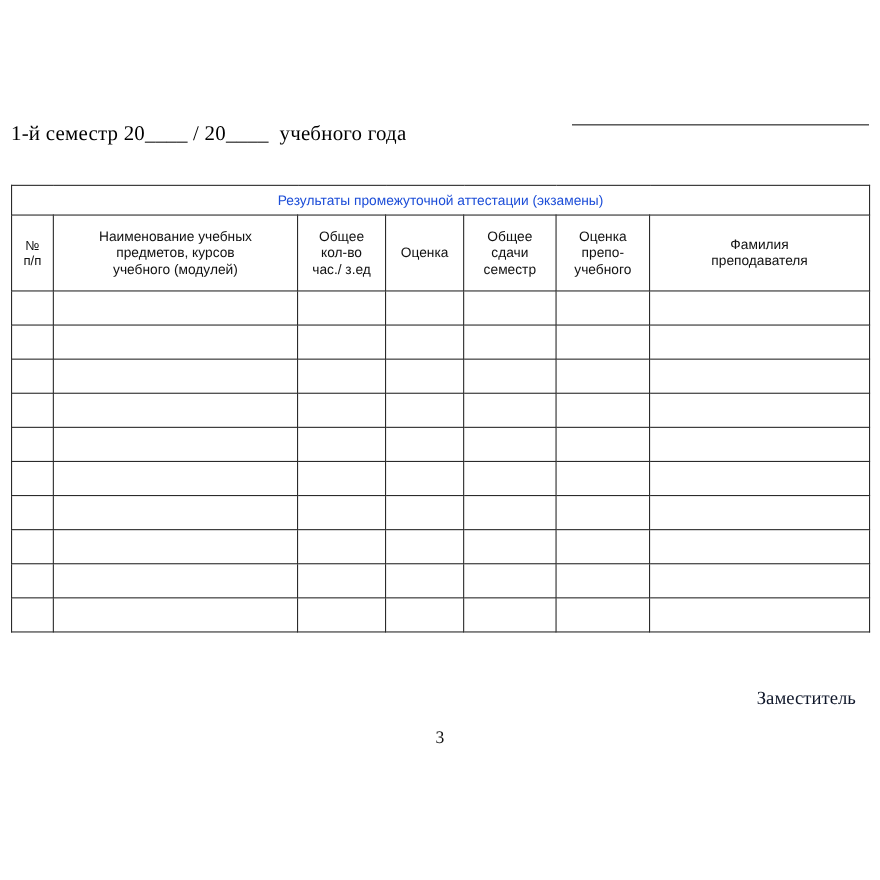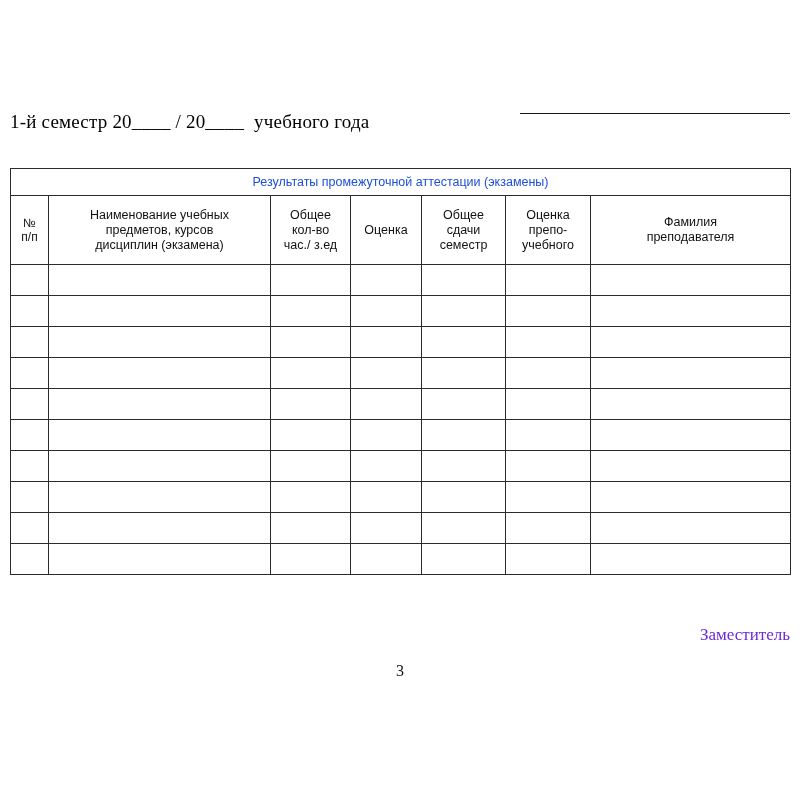--- a/index.html
+++ b/index.html
@@ -82,25 +82,25 @@
   .c1 { width: 38px; }
   .c2 { width: 222px; }
   .c3 { width: 80px; }
   .c4 { width: 71px; }
   .c5 { width: 84px; }
   .c6 { width: 85px; }
   .c7 { width: 200px; }
 
   .footer-note {
     position: absolute;
-    right: 10px;
+    right: 22px;
     top: 625px;
     font-family: "Liberation Serif", serif;
     font-size: 17px;
-    color: #6d28d9;
+    color: #0f172a;
   }
   .page-number {
     position: absolute;
     left: 0;
     top: 662px;
     width: 800px;
     text-align: center;
     font-family: "Liberation Serif", serif;
     font-size: 16px;
     color: #111;
@@ -131,21 +131,21 @@
         <td class="title-cell" colspan="7">Результаты промежуточной аттестации (экзамены)</td>
       </tr>
       <tr>
         <td class="head-cell small">
           <span>№</span><br>
           <span>п/п</span>
         </td>
         <td class="head-cell">
           <span>Наименование учебных</span><br>
           <span>предметов, курсов</span><br>
-          <span>дисциплин (экзамена)</span>
+          <span>учебного (модулей)</span>
         </td>
         <td class="head-cell">
           <span>Общее</span><br>
           <span>кол-во</span><br>
           <span>час./ з.ед</span>
         </td>
         <td class="head-cell">
           <span>Оценка</span>
         </td>
         <td class="head-cell">

